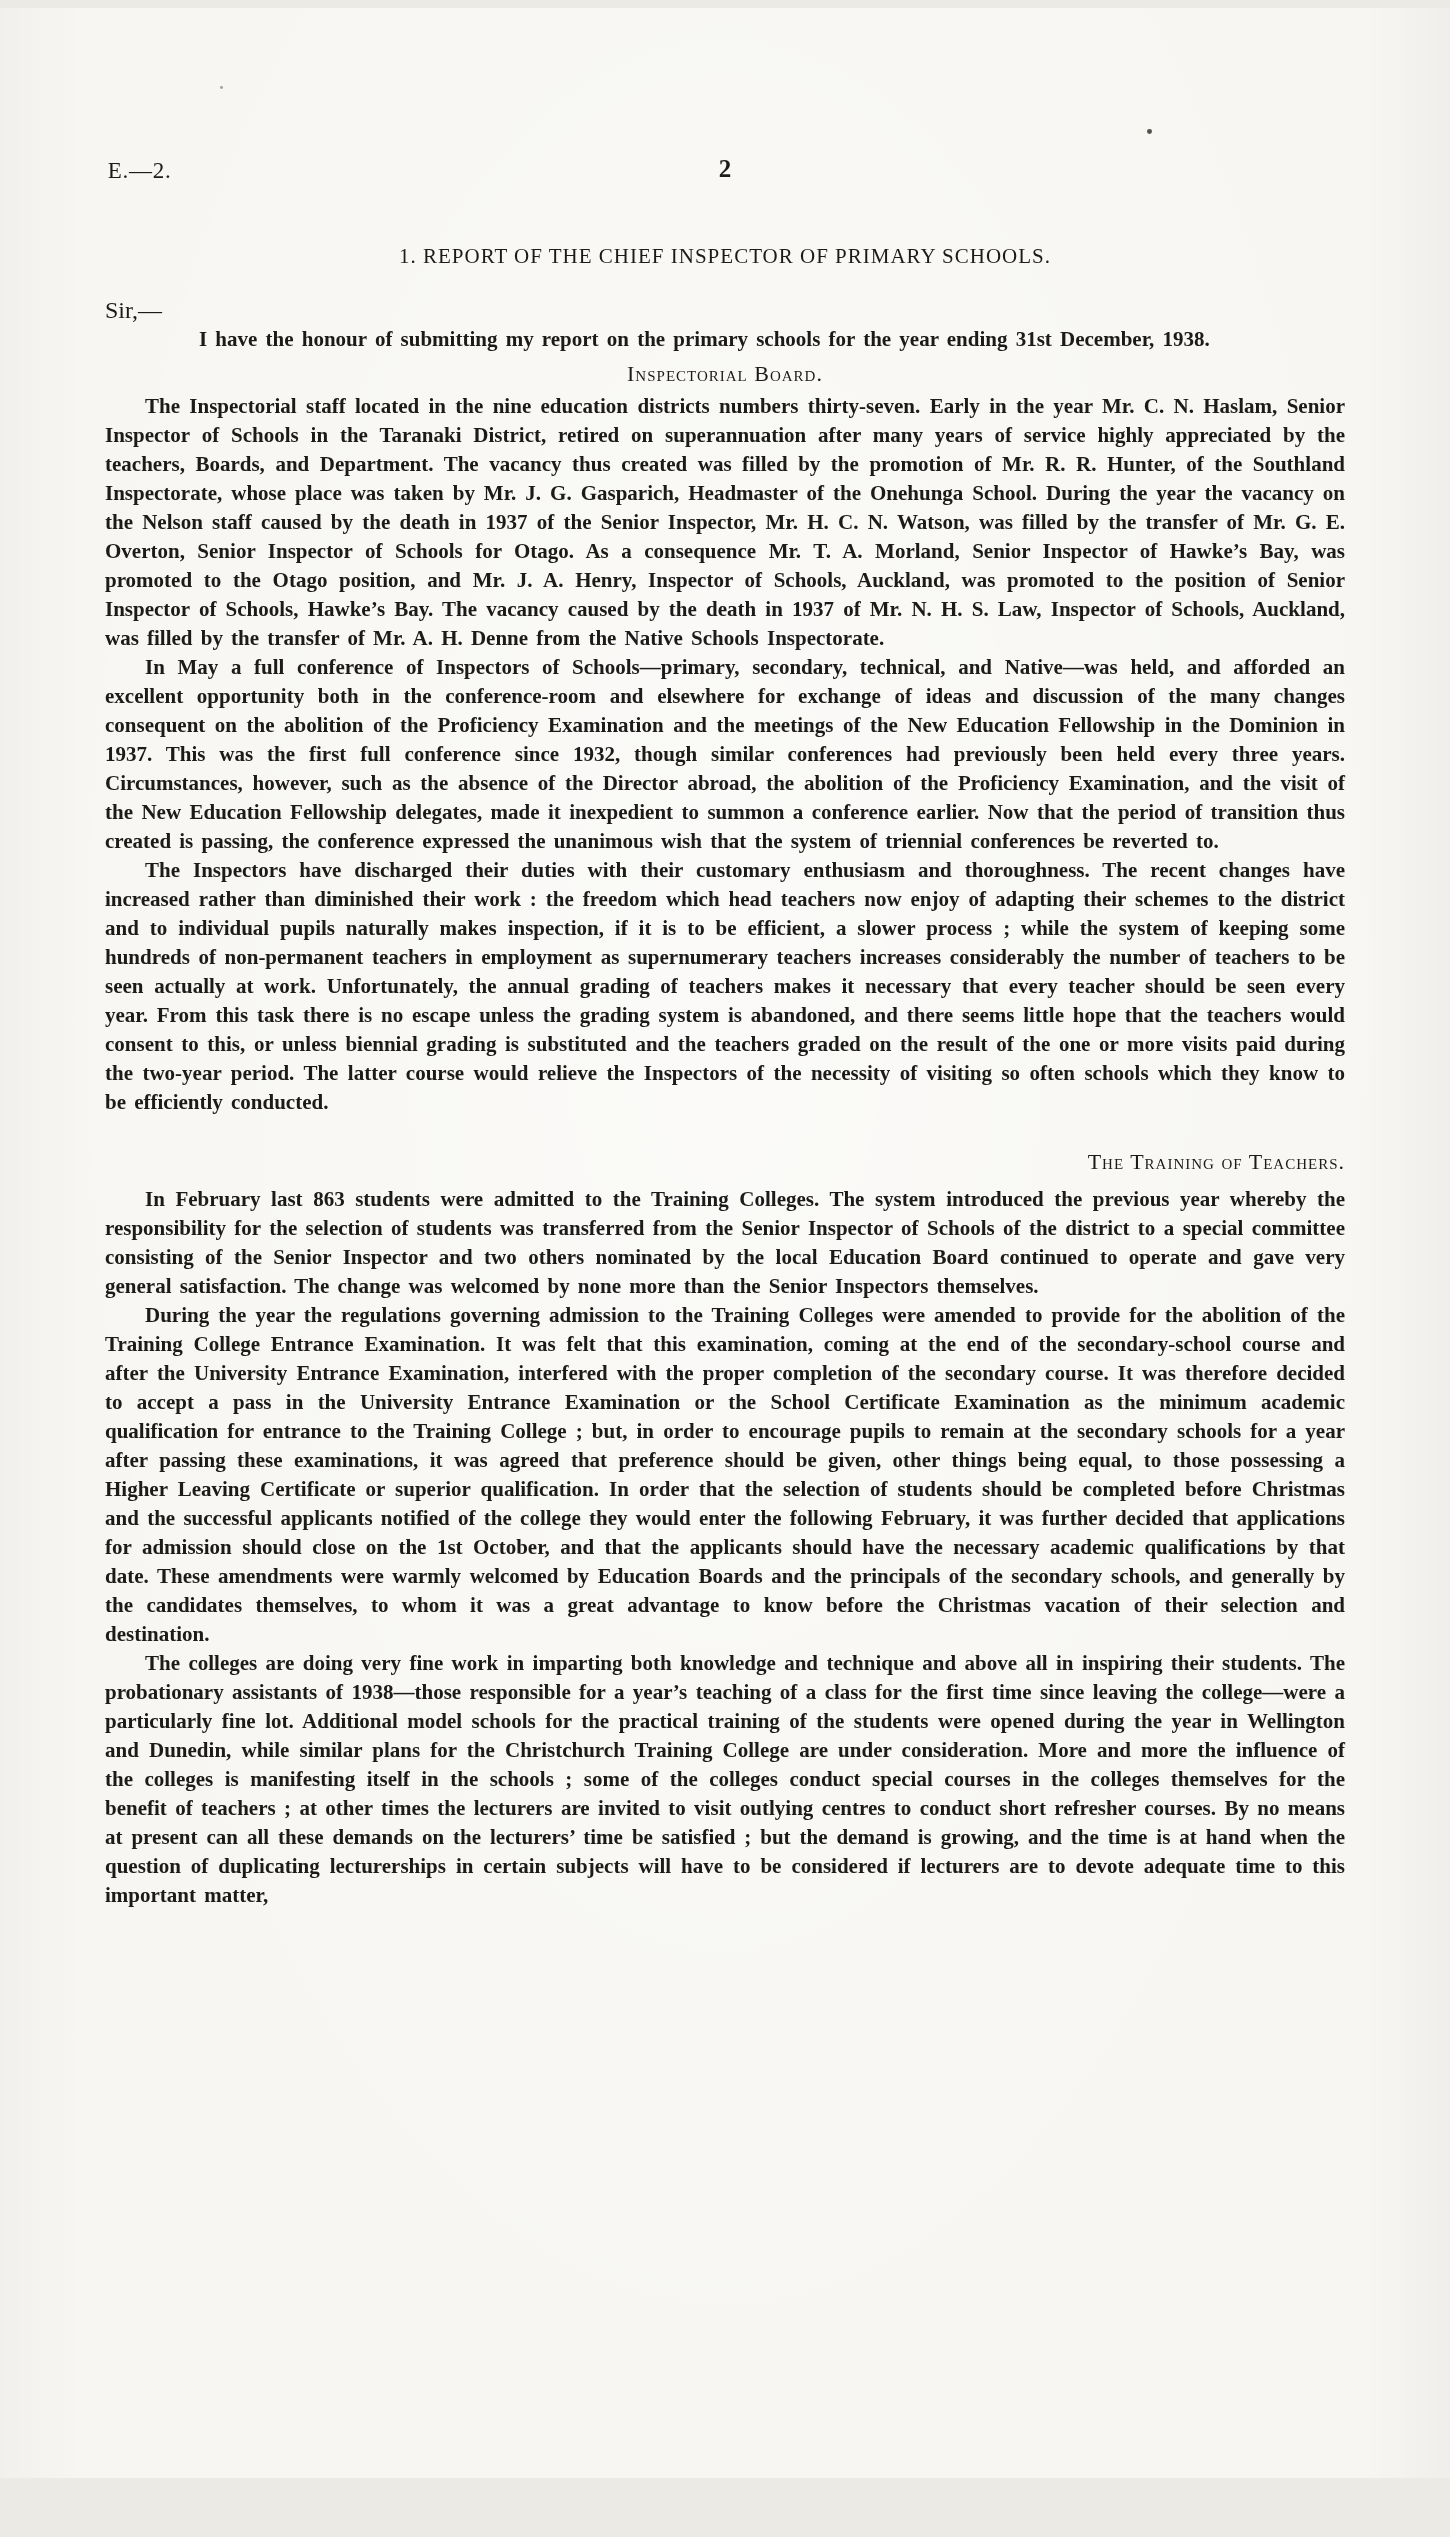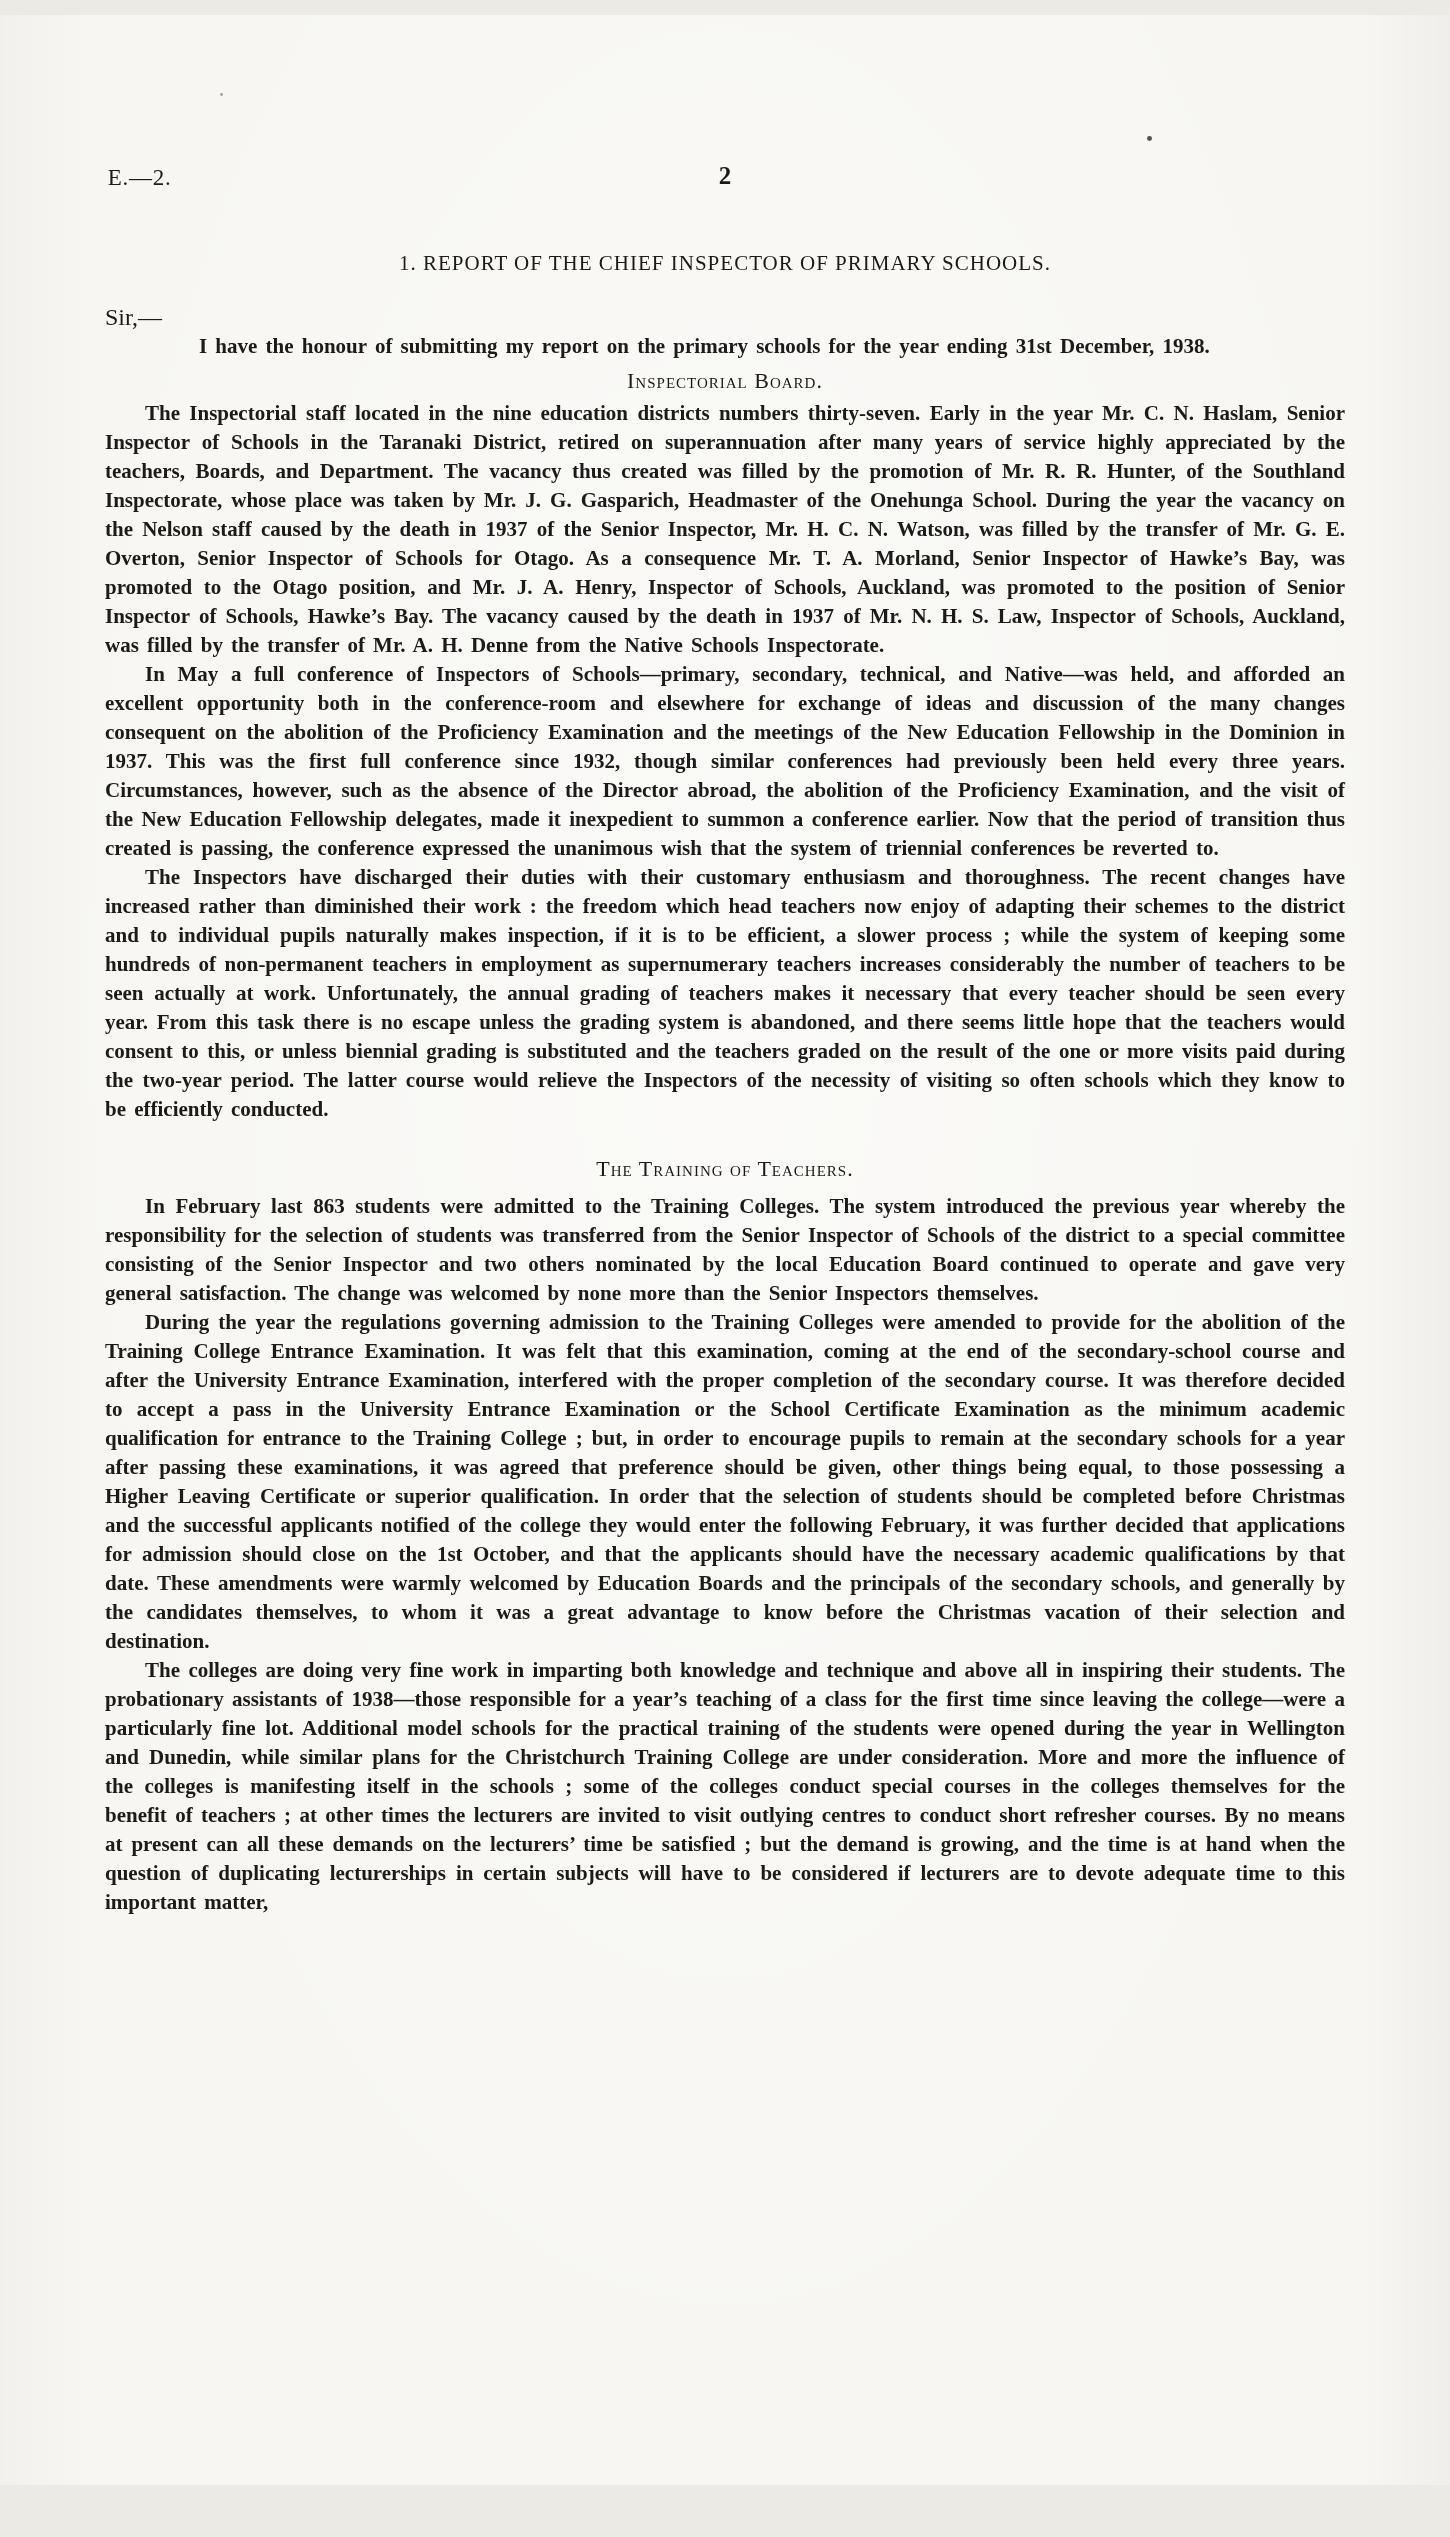--- a/index.html
+++ b/index.html
@@ -4,21 +4,21 @@
 <style>
   html, body {
     margin: 0;
     padding: 0;
     background: #eceae5;
   }
   .page {
     position: relative;
     width: 1450px;
     height: 2470px;
-    margin: 15px auto;
+    margin: 8px auto;
     background: #f7f6f2;
     background-image:
       radial-gradient(ellipse at 50% 40%, rgba(255,255,255,0.5), rgba(0,0,0,0) 70%),
       linear-gradient(90deg, rgba(0,0,0,0.025), rgba(0,0,0,0) 6%, rgba(0,0,0,0) 94%, rgba(0,0,0,0.03));
     color: #1c1b19;
     font-family: "Liberation Serif", "DejaVu Serif", serif;
     overflow: hidden;
     box-sizing: border-box;
     padding: 150px 105px 4px 105px;
   }
@@ -68,20 +68,21 @@
   .section-heading {
     text-align: center;
     font-variant: small-caps;
     font-size: 22px;
     letter-spacing: 1px;
     margin: 7px 0 5.6px 0;
   }
   .section-heading.spaced {
     margin-top: 32px;
     margin-bottom: 9.8px;
+    text-align: right;
   }
   .para {
     text-indent: 40px;
     margin: 0;
   }
   .speck {
     position: absolute;
     background: #55524c;
     border-radius: 50%;
   }

